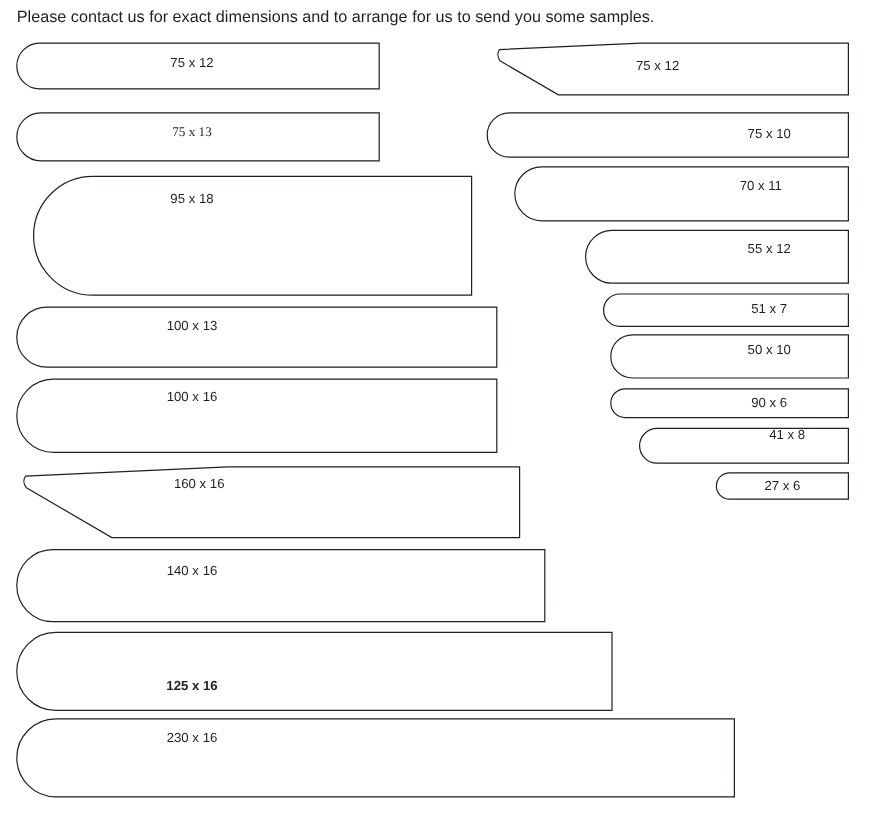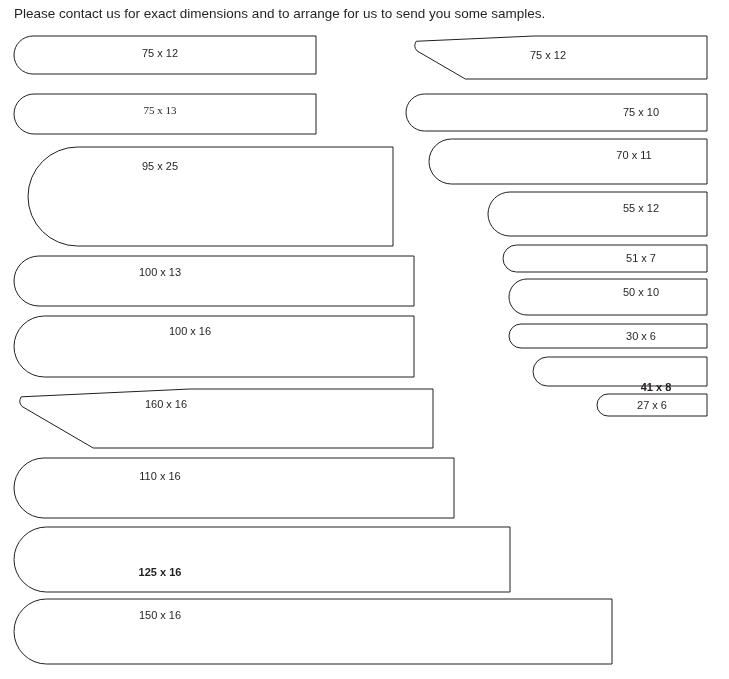--- a/index.html
+++ b/index.html
@@ -66,57 +66,57 @@
       <svg width="302" height="40" viewBox="0 0 302 40">
         <path d="M 20 0 L 302 0 L 302 40 L 20 40 A 20 20 0 0 1 20 0 Z" fill="#ffffff" stroke="#231f20" stroke-width="1" stroke-linejoin="miter"></path>
       </svg>
     </div>
     <div class="shape-label" style="left: 160px; top: 110px; font-family: Liberation Serif, serif;">75 x 13</div>
     <div class="shape" style="left: 28px; top: 147px; width: 365px; height: 99px;">
       <svg width="365" height="99" viewBox="0 0 365 99">
         <path d="M 49.5 0 L 365 0 L 365 99 L 49.5 99 A 49.5 49.5 0 0 1 49.5 0 Z" fill="#ffffff" stroke="#231f20" stroke-width="1" stroke-linejoin="miter"></path>
       </svg>
     </div>
-    <div class="shape-label" style="left: 160px; top: 166px;">95 x 25</div>
+    <div class="shape-label" style="left: 160px; top: 166px;">95 x 18</div>
     <div class="shape" style="left: 14px; top: 256px; width: 400px; height: 50px;">
       <svg width="400" height="50" viewBox="0 0 400 50">
         <path d="M 25 0 L 400 0 L 400 50 L 25 50 A 25 25 0 0 1 25 0 Z" fill="#ffffff" stroke="#231f20" stroke-width="1" stroke-linejoin="miter"></path>
       </svg>
     </div>
     <div class="shape-label" style="left: 160px; top: 272px; text-align: right;">100 x 13</div>
     <div class="shape" style="left: 14px; top: 316px; width: 400px; height: 61px;">
       <svg width="400" height="61" viewBox="0 0 400 61">
         <path d="M 30.5 0 L 400 0 L 400 61 L 30.5 61 A 30.5 30.5 0 0 1 30.5 0 Z" fill="#ffffff" stroke="#231f20" stroke-width="1" stroke-linejoin="miter"></path>
       </svg>
     </div>
-    <div class="shape-label" style="left: 160px; top: 331px; margin-left: 30px;">100 x 16</div>
+    <div class="shape-label" style="left: 160px; top: 331px;">100 x 16</div>
     <div class="shape" style="left: 14px; top: 389px; width: 419px; height: 59px;">
       <svg width="419" height="59" viewBox="0 0 419 59">
         <path d="M 175.98 0 L 419 0 L 419 59 L 79.191 59 L 8 17.439999999999998 A 8 8 0 0 1 7.2 7.84 Z" fill="#ffffff" stroke="#231f20" stroke-width="1" stroke-linejoin="miter"></path>
       </svg>
     </div>
     <div class="shape-label" style="left: 166px; top: 404px;">160 x 16</div>
     <div class="shape" style="left: 14px; top: 458px; width: 440px; height: 60px;">
       <svg width="440" height="60" viewBox="0 0 440 60">
         <path d="M 30 0 L 440 0 L 440 60 L 30 60 A 30 30 0 0 1 30 0 Z" fill="#ffffff" stroke="#231f20" stroke-width="1" stroke-linejoin="miter"></path>
       </svg>
     </div>
-    <div class="shape-label" style="left: 160px; top: 476px;">110 x 16</div>
+    <div class="shape-label" style="left: 160px; top: 476px;">140 x 16</div>
     <div class="shape" style="left: 14px; top: 527px; width: 496px; height: 65px;">
       <svg width="496" height="65" viewBox="0 0 496 65">
         <path d="M 32.5 0 L 496 0 L 496 65 L 32.5 65 A 32.5 32.5 0 0 1 32.5 0 Z" fill="#ffffff" stroke="#231f20" stroke-width="1" stroke-linejoin="miter"></path>
       </svg>
     </div>
     <div class="shape-label" style="left: 160px; top: 572px; font-weight: bold;">125 x 16</div>
     <div class="shape" style="left: 14px; top: 599px; width: 598px; height: 65px;">
       <svg width="598" height="65" viewBox="0 0 598 65">
         <path d="M 32.5 0 L 598 0 L 598 65 L 32.5 65 A 32.5 32.5 0 0 1 32.5 0 Z" fill="#ffffff" stroke="#231f20" stroke-width="1" stroke-linejoin="miter"></path>
       </svg>
     </div>
-    <div class="shape-label" style="left: 160px; top: 615px;">150 x 16</div>
+    <div class="shape-label" style="left: 160px; top: 615px;">230 x 16</div>
     <div class="shape" style="left: 409px; top: 36px; width: 298px; height: 43px;">
       <svg width="298" height="43" viewBox="0 0 298 43">
         <path d="M 125.16 0 L 298 0 L 298 43 L 56.322 43 L 8 14.879999999999999 A 8 8 0 0 1 7.2 5.279999999999999 Z" fill="#ffffff" stroke="#231f20" stroke-width="1" stroke-linejoin="miter"></path>
       </svg>
     </div>
     <div class="shape-label" style="left: 548px; top: 55px;">75 x 12</div>
     <div class="shape" style="left: 406px; top: 94px; width: 301px; height: 37px;">
       <svg width="301" height="37" viewBox="0 0 301 37">
         <path d="M 18.5 0 L 301 0 L 301 37 L 18.5 37 A 18.5 18.5 0 0 1 18.5 0 Z" fill="#ffffff" stroke="#231f20" stroke-width="1" stroke-linejoin="miter"></path>
       </svg>
@@ -144,26 +144,26 @@
       <svg width="198" height="36" viewBox="0 0 198 36">
         <path d="M 18 0 L 198 0 L 198 36 L 18 36 A 18 18 0 0 1 18 0 Z" fill="#ffffff" stroke="#231f20" stroke-width="1" stroke-linejoin="miter"></path>
       </svg>
     </div>
     <div class="shape-label" style="left: 641px; top: 292px;">50 x 10</div>
     <div class="shape" style="left: 509px; top: 324px; width: 198px; height: 24px;">
       <svg width="198" height="24" viewBox="0 0 198 24">
         <path d="M 12 0 L 198 0 L 198 24 L 12 24 A 12 12 0 0 1 12 0 Z" fill="#ffffff" stroke="#231f20" stroke-width="1" stroke-linejoin="miter"></path>
       </svg>
     </div>
-    <div class="shape-label" style="left: 641px; top: 336px;">30 x 6</div>
+    <div class="shape-label" style="left: 641px; top: 336px;">90 x 6</div>
     <div class="shape" style="left: 533px; top: 357px; width: 174px; height: 29px;">
       <svg width="174" height="29" viewBox="0 0 174 29">
         <path d="M 14.5 0 L 174 0 L 174 29 L 14.5 29 A 14.5 14.5 0 0 1 14.5 0 Z" fill="#ffffff" stroke="#231f20" stroke-width="1" stroke-linejoin="miter"></path>
       </svg>
     </div>
-    <div class="shape-label" style="left: 656px; top: 387px; font-weight: bold;">41 x 8</div>
+    <div class="shape-label" style="left: 656px; top: 363px;">41 x 8</div>
     <div class="shape" style="left: 597px; top: 394px; width: 110px; height: 22px;">
       <svg width="110" height="22" viewBox="0 0 110 22">
         <path d="M 11 0 L 110 0 L 110 22 L 11 22 A 11 11 0 0 1 11 0 Z" fill="#ffffff" stroke="#231f20" stroke-width="1" stroke-linejoin="miter"></path>
       </svg>
     </div>
     <div class="shape-label" style="left: 652px; top: 405px;">27 x 6</div>
   </div>
 
 </body></html>

